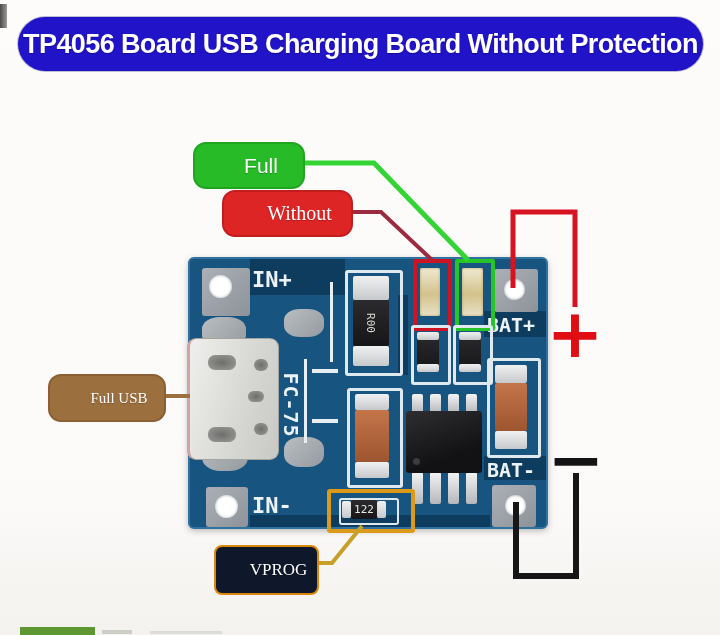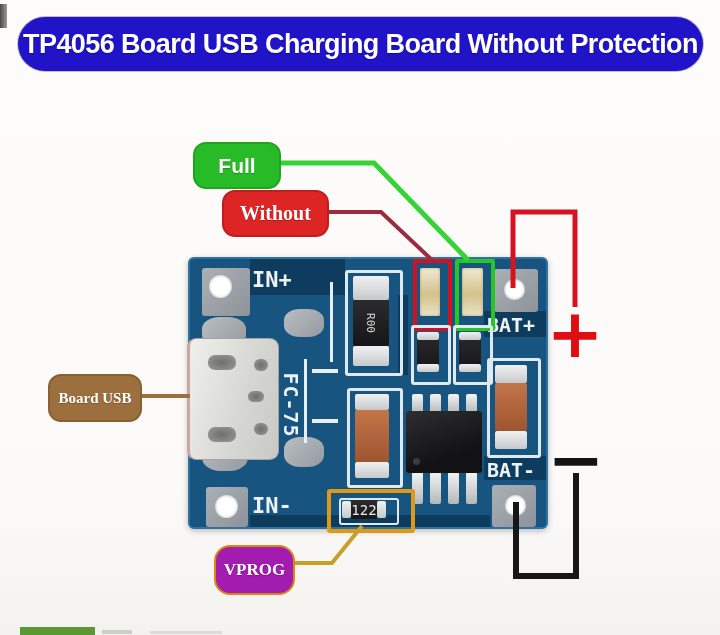--- a/index.html
+++ b/index.html
@@ -15,26 +15,26 @@
     background:#2013c8;display:flex;align-items:center;justify-content:center;
     box-shadow:0 0 0 1px rgba(10,5,90,.25);
   }
   .banner span{
     color:#fff;font-weight:bold;font-size:27px;letter-spacing:-0.6px;
     font-family:"Liberation Sans",sans-serif;text-shadow:0 1px 1px rgba(0,0,60,.35);
   }
   
   .callout{
     display:flex;align-items:center;justify-content:center;border-radius:13px;
-    color:#fff;font-weight:bold;text-shadow:0 1px 1px rgba(0,0,0,.25);
+    color:#fff;font-weight:normal;text-shadow:0 1px 1px rgba(0,0,0,.25);padding-left:24px;
   }
   .lbl-full{left:193px;top:142px;width:84px;height:43px;background:#27bc27;border:2px solid #1fa51f;font-size:21px;}
   .lbl-charging{left:222px;top:190px;width:103px;height:43px;background:#de2525;border:2px solid #c21d1d;font-family:"Liberation Serif",serif;font-size:20px;}
   .lbl-usb{left:48px;top:374px;width:90px;height:44px;background:#9c6f3e;border:2px solid #8a5f33;font-family:"Liberation Serif",serif;font-size:15px;}
-  .lbl-vprog{left:214px;top:545px;width:77px;height:46px;background:#a21caf;border:2px solid #d9880d;border-radius:16px;font-family:"Liberation Serif",serif;font-size:17px;}
+  .lbl-vprog{left:214px;top:545px;width:77px;height:46px;background:#0f172a;border:2px solid #d9880d;border-radius:8px;font-family:"Liberation Serif",serif;font-size:17px;}
   
   .terminal{display:flex;align-items:center;justify-content:center;font-weight:bold;font-family:"DejaVu Sans",sans-serif;}
   .t-plus{left:545px;top:298px;width:60px;height:70px;font-size:68px;color:#e00d12;}
   .t-minus{left:546px;top:424px;width:60px;height:70px;font-size:68px;color:#141414;}
   
   .pcb{
     left:188px;top:257px;width:356px;height:268px;background:#175580;
     border:2px solid #2f719f;border-radius:6px;box-shadow:0 2px 6px rgba(0,0,0,.25);
   }
   .trace{position:absolute;background:#0e3c5e;}
@@ -162,41 +162,41 @@
   </div>
 
   <div class="frame" style="left:297px;top:99px;width:48px;height:94px;"></div>
   <div class="spad" style="left:305px;top:106px;width:32px;height:18px;"></div>
   <div class="body-orange" style="left:305px;top:124px;width:32px;height:48px;"></div>
   <div class="spad" style="left:305px;top:172px;width:32px;height:18px;"></div>
 
   <div class="goldframe" style="left:137px;top:230px;width:80px;height:36px;">
     <div class="frame" style="left:8px;top:5px;width:56px;height:23px;border-width:2px;"></div>
     <div class="spad" style="left:11px;top:8px;width:9px;height:17px;"></div>
-    <div class="body-dark" style="left:20px;top:7px;width:26px;height:19px;display:flex;align-items:center;justify-content:center;color:#e6e8e2;font-size:14px;font-family:'DejaVu Sans Mono',monospace;">122</div>
+    <div class="body-dark" style="left:20px;top:7px;width:26px;height:19px;display:flex;align-items:center;justify-content:center;color:#e6e8e2;font-size:11px;font-family:'DejaVu Sans Mono',monospace;">122</div>
     <div class="spad" style="left:46px;top:8px;width:9px;height:17px;"></div>
   </div>
 </div>
 
 <svg class="lines" width="720" height="635" viewBox="0 0 720 635">
   <polyline points="277,163 374,163 468,260" fill="none" stroke-width="5" stroke="#35d435"></polyline>
   <polyline points="324,212 381,212 432,260" fill="none" stroke-width="4" stroke="#9c2b3f"></polyline>
   <polyline points="137,396 190,396" fill="none" stroke-width="4" stroke="#9c6f3e"></polyline>
   <polyline points="289,563 332,563 362,526" fill="none" stroke-width="4" stroke="#c7a02a"></polyline>
   <polyline points="513,288 513,212 575,212 575,307" fill="none" stroke-width="5" stroke="#d61320"></polyline>
   <polyline points="516,502 516,576 576,576 576,473" fill="none" stroke-width="6" stroke="#161616"></polyline>
 </svg>
 
 <div class="callout lbl-full">
   <span>Full</span>
 </div>
 <div class="callout lbl-charging">
   <span>Without</span>
 </div>
 <div class="callout lbl-usb">
-  <span>Board USB</span>
+  <span>Full USB</span>
 </div>
 <div class="callout lbl-vprog">
   <span>VPROG</span>
 </div>
 
 <div class="terminal t-plus">+</div>
 <div class="terminal t-minus">−</div>
 
 </body></html>

